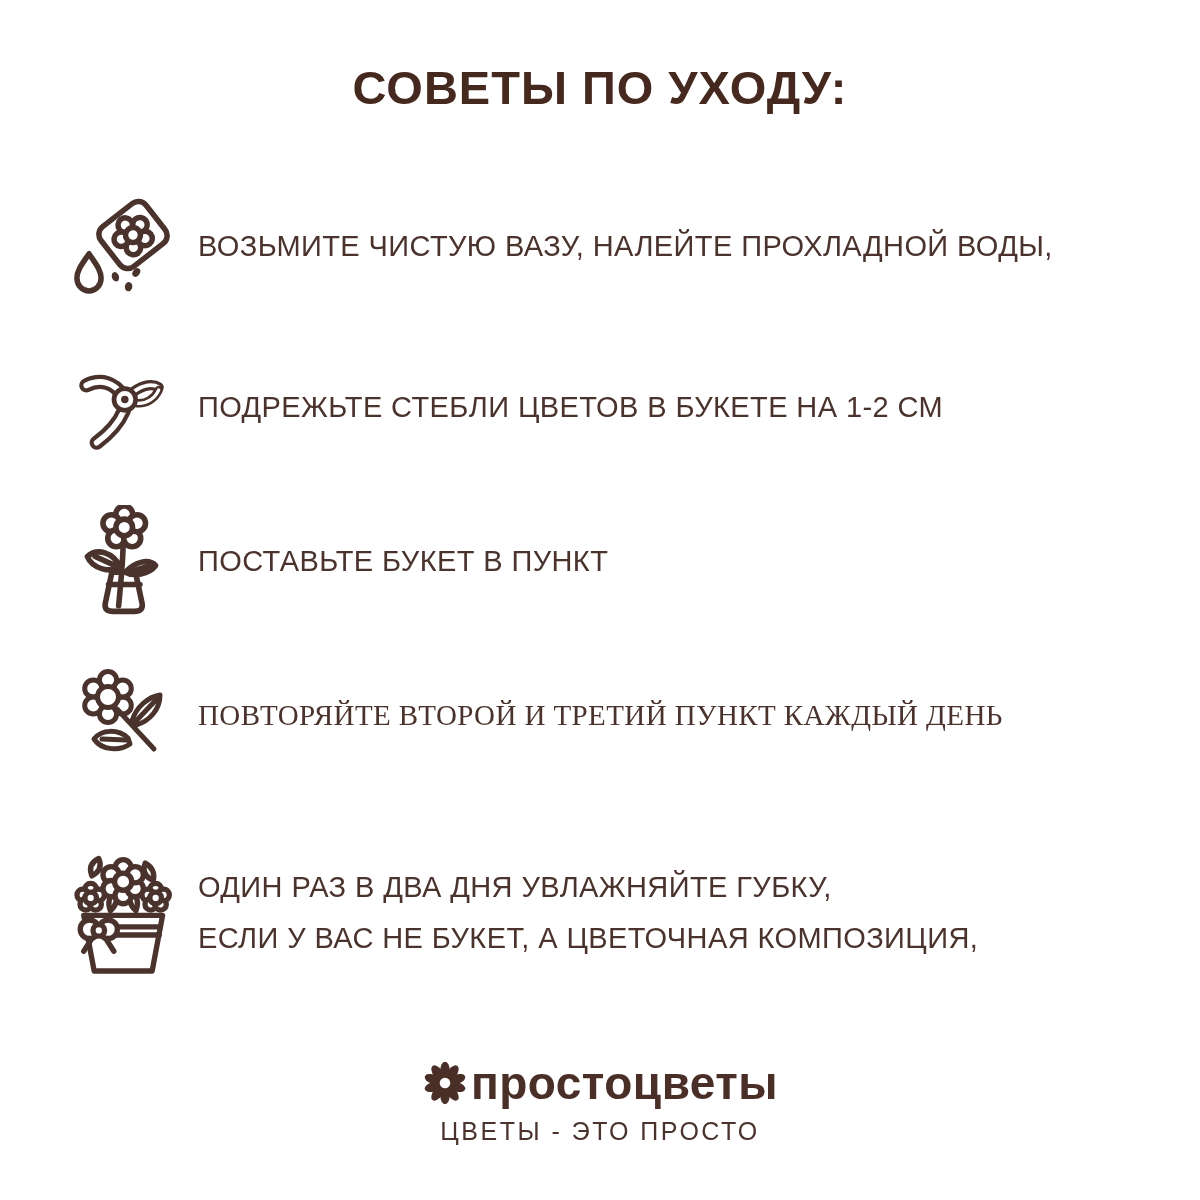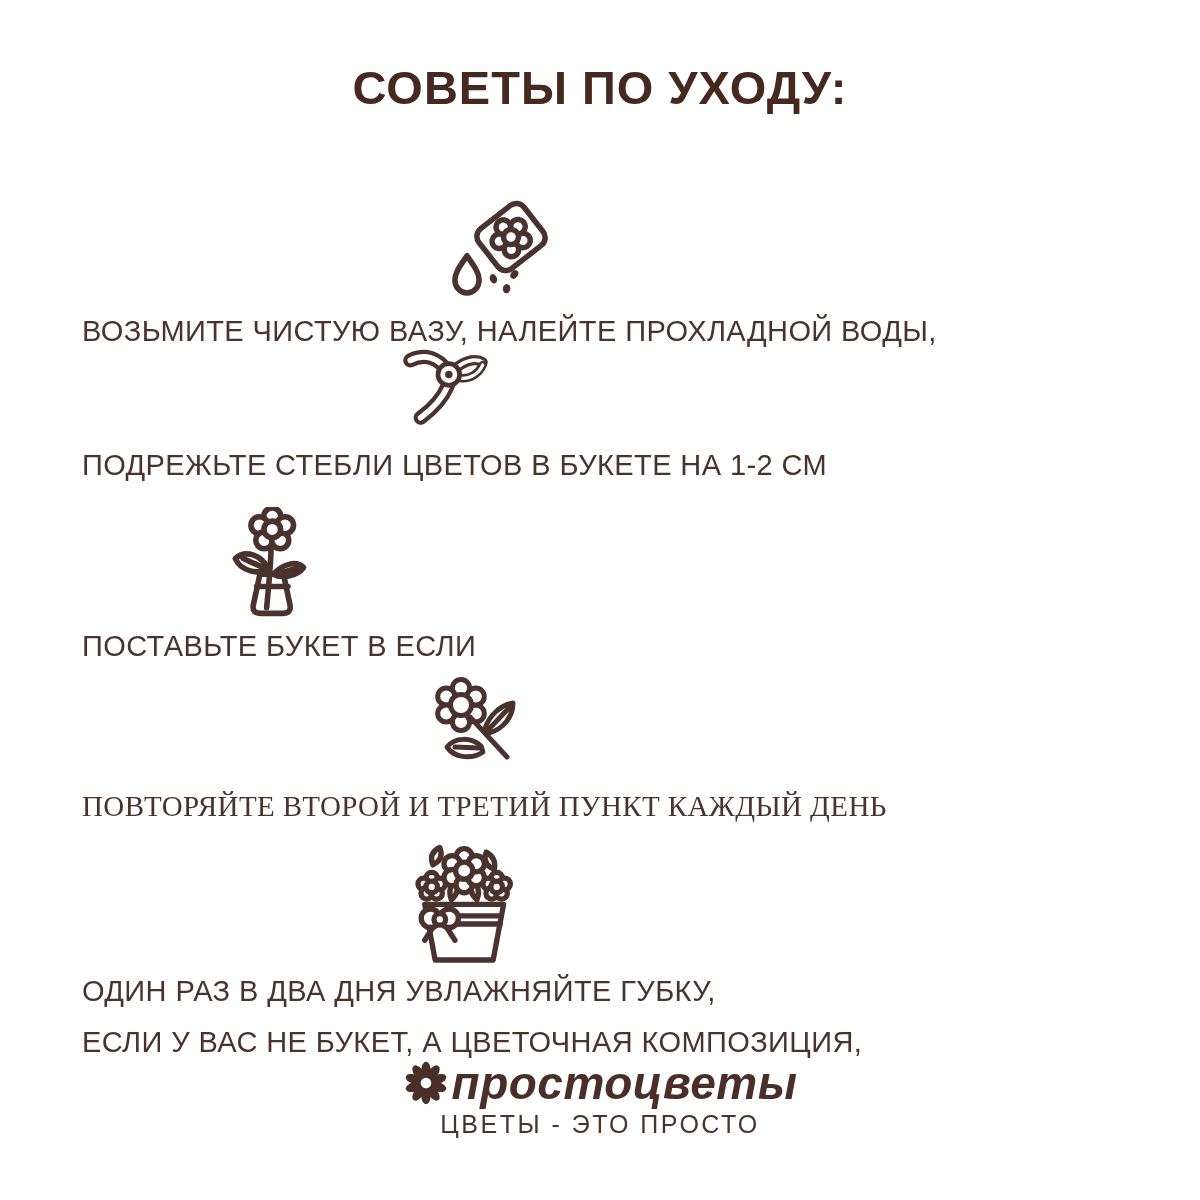--- a/index.html
+++ b/index.html
@@ -21,21 +21,20 @@
     font-size:47px;
     font-weight:700;
     letter-spacing:1px;
     color:#46291e;
   }
   .row{
     position:absolute;
     left:64px;
     display:flex;
     align-items:center;
-    flex-direction:column;
   }
   .icon-box{
     width:116px;
     flex:0 0 116px;
     display:flex;
     align-items:center;
     justify-content:center;
   }
   .tip-text{
     margin-left:18px;
@@ -50,29 +49,30 @@
   .row3{top:505px;height:112px;}
   .row4{top:665px;height:100px;font-family:Liberation Serif, serif;}
   .row5{top:838px;height:150px;}
 
   .footer{
     position:absolute;
     top:1056px;left:0;width:100%;
     display:flex;flex-direction:column;align-items:center;
   }
   .brand-line{
-    display:flex;align-items:center;gap:3px;font-style:italic;
+    display:flex;align-items:center;gap:3px;
   }
   .brand-name{
     font-size:46px;
     font-weight:700;
     color:#4a2f28;
     letter-spacing:.5px;
   }
   .tagline{
+    margin-top:7px;
     font-size:25px;
     letter-spacing:2.5px;
     color:#4a332d;
   }
   svg{display:block;}
 </style>
 </head>
 <body>
 
 <div class="canvas">
@@ -134,21 +134,21 @@
         <path d="M51,34 C51,50 49,68 47,90"></path>
         <path d="M49,56 C42,42 28,38 19,46 C24,58 40,60 49,56 Z"></path>
         <path d="M46,55 L26,46"></path>
         <path d="M53,60 C62,50 74,48 80,54 C74,62 60,64 53,60 Z"></path>
         <path d="M56,60 L76,54"></path>
         <path d="M41,60 L62,60 L68,88 Q69,95 61,95 L42,95 Q34,95 35,88 Z"></path>
         <path d="M38,71 L66,71"></path>
       </svg>
     </div>
     <div class="tip-text">
-      <div>ПОСТАВЬТЕ БУКЕТ В ЕСЛИ</div>
+      <div>ПОСТАВЬТЕ БУКЕТ В ПУНКТ</div>
     </div>
   </div>
 
   <div class="row row4">
     <div class="icon-box">
       <svg width="100" height="100" viewBox="0 0 100 100" fill="none" stroke="#4a332d" stroke-width="5" stroke-linecap="round" stroke-linejoin="round">
         <circle cx="36" cy="15" r="8.6" fill="#fff"></circle>
         <circle cx="21.3" cy="23.5" r="8.6" fill="#fff"></circle>
         <circle cx="21.3" cy="40.5" r="8.6" fill="#fff"></circle>
         <circle cx="36" cy="49" r="8.6" fill="#fff"></circle>

